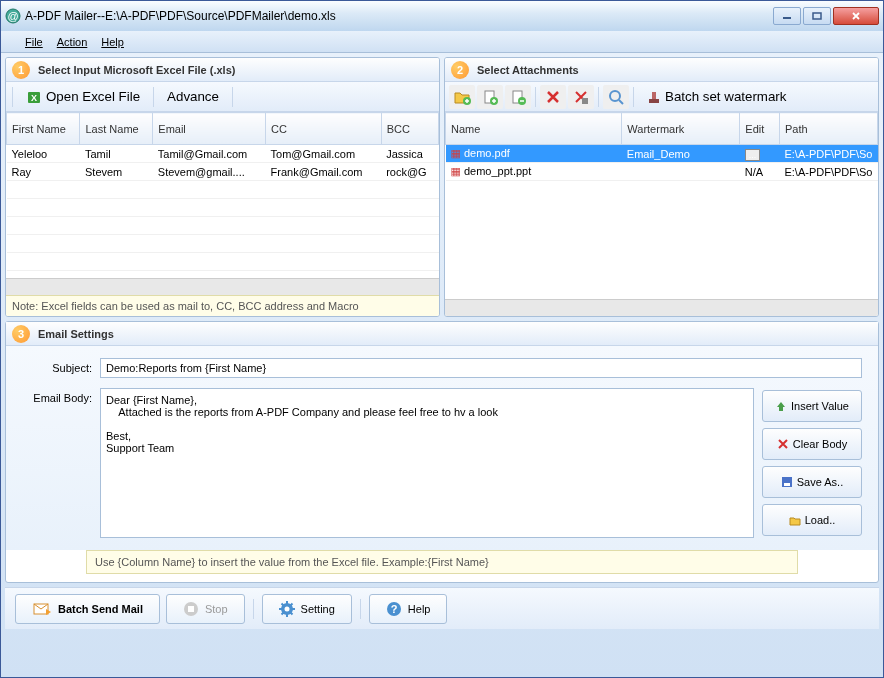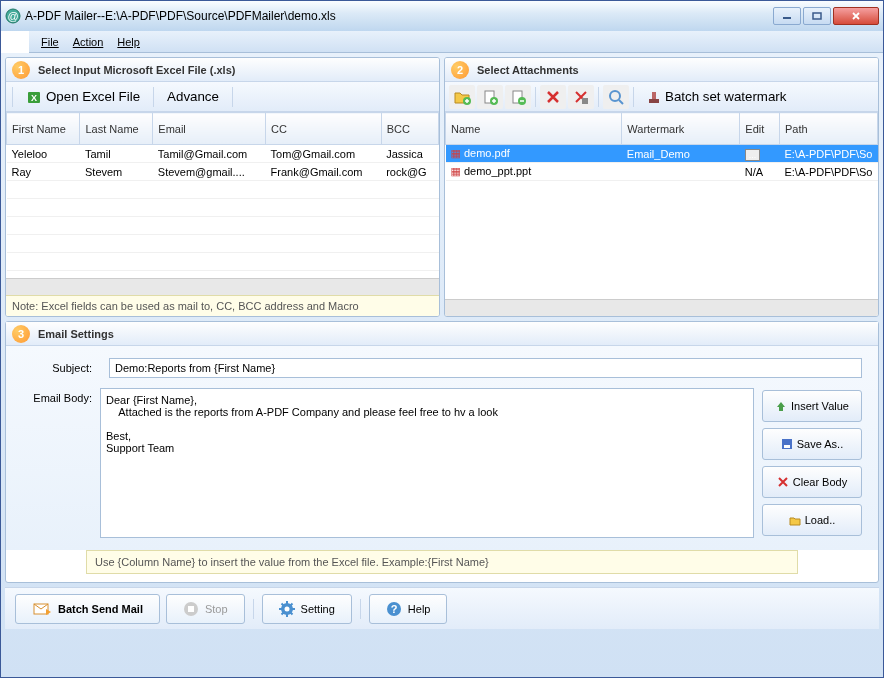--- a/index.html
+++ b/index.html
@@ -4,41 +4,41 @@
 <style>
 * { box-sizing: border-box; margin: 0; padding: 0; }
 body { font-family: Tahoma, Arial, sans-serif; font-size: 11px; background: #d4e4f7; overflow: hidden; }
 .window { width: 884px; height: 678px; background: #fff; border: 1px solid #3b5998; display: flex; flex-direction: column; }
 .titlebar { height: 30px; background: linear-gradient(#fafdff, #dceaf7 40%, #bfd7ef); display: flex; align-items: center; padding: 0 4px; }
 .titlebar-icon { width: 16px; height: 16px; margin-right: 4px; }
 .title-text { flex: 1; color: #000; font-size: 12px; }
 .win-btns { display: flex; gap: 2px; }
 .win-btn { width: 28px; height: 18px; border: 1px solid #8aa9d0; border-radius: 2px; background: linear-gradient(#e8f1fb, #c7dbf2); display: flex; align-items: center; justify-content: center; font-size: 9px; }
 .win-close { width: 46px; background: linear-gradient(#f5a0a0, #d64b3a); border-color: #a03020; color: #fff; font-weight: bold; }
-.menubar { height: 22px; background: linear-gradient(#e8f1fb, #d0e1f4); display: flex; align-items: center; padding: 0 6px; gap: 2px; border-bottom: 1px solid #a8bfd9; margin-left: 28px; }
+.menubar { height: 22px; background: linear-gradient(#e8f1fb, #d0e1f4); display: flex; align-items: center; padding: 0 18px; gap: 2px; border-bottom: 1px solid #a8bfd9; }
 .menu-item { padding: 2px 6px; text-decoration: underline; color: #000; }
 .content { flex: 1; display: flex; flex-direction: column; background: linear-gradient(#e8f1fb, #d0e1f4); padding: 4px; gap: 4px; overflow: hidden; }
 .top-row { display: flex; gap: 4px; height: 260px; }
 .panel { flex: 1; background: #fff; border: 1px solid #a8bfd9; display: flex; flex-direction: column; border-radius: 3px; overflow: hidden; }
 .panel-header { height: 24px; background: linear-gradient(#fefefe, #e2ecf9); display: flex; align-items: center; padding: 0 6px; border-bottom: 1px solid #c7d6ea; font-weight: bold; color: #333; }
 .num-badge { width: 18px; height: 18px; border-radius: 50%; background: radial-gradient(circle at 30% 30%, #ffcc66, #ff9933); color: #fff; font-weight: bold; display: flex; align-items: center; justify-content: center; margin-right: 8px; font-size: 11px; }
 .toolbar { height: 30px; background: linear-gradient(#f5f9fe, #e2ecf9); border-bottom: 1px solid #c7d6ea; display: flex; align-items: center; padding: 0 4px; gap: 2px; }
 .tool-btn { height: 24px; padding: 0 8px; display: flex; align-items: center; gap: 4px; border: 1px solid transparent; border-radius: 2px; background: transparent; }
 .tool-sep { width: 1px; height: 20px; background: #c7d6ea; margin: 0 2px; }
 .icon-btn { width: 26px; height: 24px; display: flex; align-items: center; justify-content: center; border: 1px solid transparent; border-radius: 2px; }
 .table-wrap { flex: 1; overflow: auto; position: relative; }
 table { width: 100%; border-collapse: collapse; font-size: 11px; }
 th { background: linear-gradient(#fefefe, #e6eef8); border: 1px solid #c7d6ea; padding: 3px 5px; text-align: left; font-weight: normal; color: #333; height: 32px; }
 td { padding: 2px 5px; border-bottom: 1px solid #f0f0f0; height: 18px; white-space: nowrap; overflow: hidden; }
 tr.sel td { background: #3399ff; color: #fff; margin-left: 13px; }
 .scroll-x { height: 17px; background: #e8e8e8; border-top: 1px solid #ccc; }
 .note-bar { padding: 4px 6px; background: #fffde8; border-top: 1px solid #e0dca8; color: #555; }
 .email-panel { background: #fff; border: 1px solid #a8bfd9; border-radius: 3px; display: flex; flex-direction: column; }
 .email-body-area { padding: 12px 16px; display: flex; flex-direction: column; gap: 10px; background: linear-gradient(#f5f9fe, #e8f1fb); }
-.form-row { display: flex; align-items: flex-start; gap: 17px; }
+.form-row { display: flex; align-items: flex-start; gap: 8px; }
 .form-label { width: 70px; text-align: right; padding-top: 4px; }
 .form-input { flex: 1; border: 1px solid #a8bfd9; padding: 3px 5px; background: #fff; font-family: inherit; font-size: 11px; }
 .body-row { display: flex; gap: 8px; }
 .body-textarea { flex: 1; height: 150px; border: 1px solid #a8bfd9; padding: 5px; font-family: inherit; font-size: 11px; resize: none; white-space: pre-wrap; }
 .side-btns { width: 100px; display: flex; flex-direction: column; gap: 6px; padding-top: 2px; }
 .side-btn { height: 32px; border: 1px solid #a8bfd9; border-radius: 3px; background: linear-gradient(#fefefe, #e2ecf9); display: flex; align-items: center; justify-content: center; gap: 4px; font-size: 11px; }
 .hint-bar { margin: 0 80px 8px 80px; padding: 5px 8px; background: #fffde8; border: 1px solid #e0dca8; color: #555; }
 .bottom-bar { height: 42px; background: linear-gradient(#f5f9fe, #e2ecf9); border-top: 1px solid #c7d6ea; display: flex; align-items: center; padding: 0 10px; gap: 6px; }
 .big-btn { height: 30px; padding: 0 16px; border: 1px solid #a8bfd9; border-radius: 3px; background: linear-gradient(#fefefe, #e8f1fb); display: flex; align-items: center; gap: 6px; font-size: 11px; }
 .big-btn.primary { font-weight: bold; }
@@ -279,30 +279,30 @@
 Support Team</textarea>
           <div class="side-btns">
             <button class="side-btn">
                 <svg width="12" height="12">
                   <path d="M6 2l4 5H8v4H4V7H2z" fill="#4a9e4a"></path>
                 </svg>
                 <span>Insert Value</span>
               </button>
             <button class="side-btn">
                 <svg width="12" height="12">
+                  <path d="M2 2L10 10M10 2L2 10" stroke="#d63030" stroke-width="2"></path>
+                </svg>
+                <span>Clear Body</span>
+              </button>
+            <button class="side-btn">
+                <svg width="12" height="12">
                   <rect x="1" y="1" width="10" height="10" fill="#4a72c8"></rect>
                   <rect x="3" y="7" width="6" height="3" fill="#fff"></rect>
                 </svg>
                 <span>Save As..</span>
-              </button>
-            <button class="side-btn">
-                <svg width="12" height="12">
-                  <path d="M2 2L10 10M10 2L2 10" stroke="#d63030" stroke-width="2"></path>
-                </svg>
-                <span>Clear Body</span>
               </button>
             <button class="side-btn">
                 <svg width="12" height="12">
                   <path d="M1 4h4l1 1h5v6H1z" fill="#f4c847" stroke="#b88a20"></path>
                 </svg>
                 <span>Load..</span>
               </button>
           </div>
         </div>
       </div>

